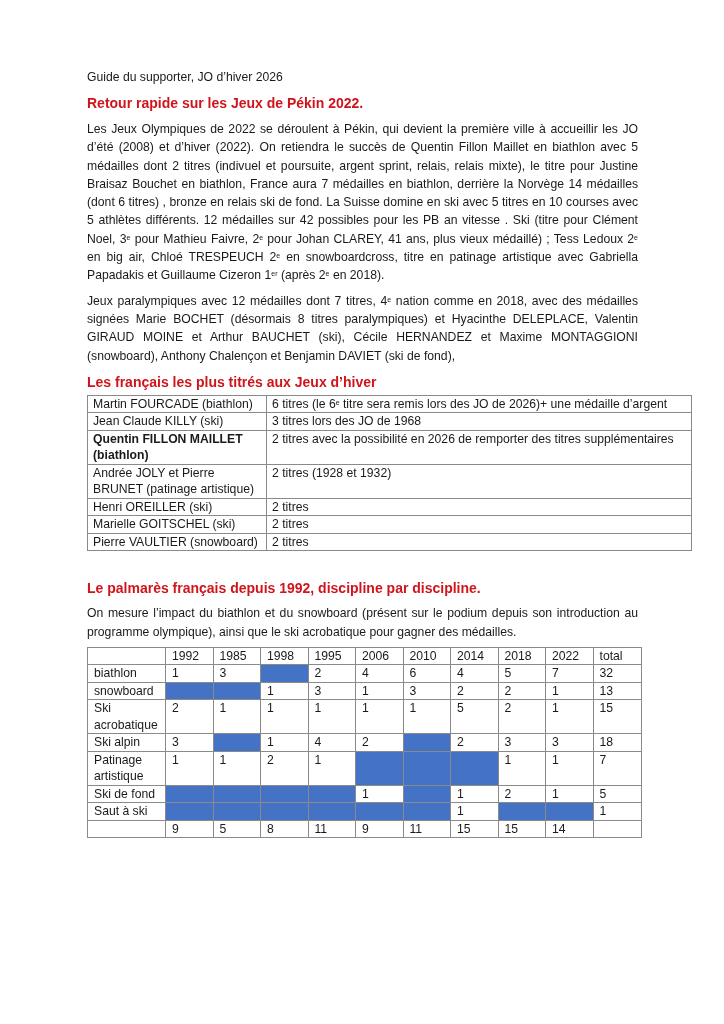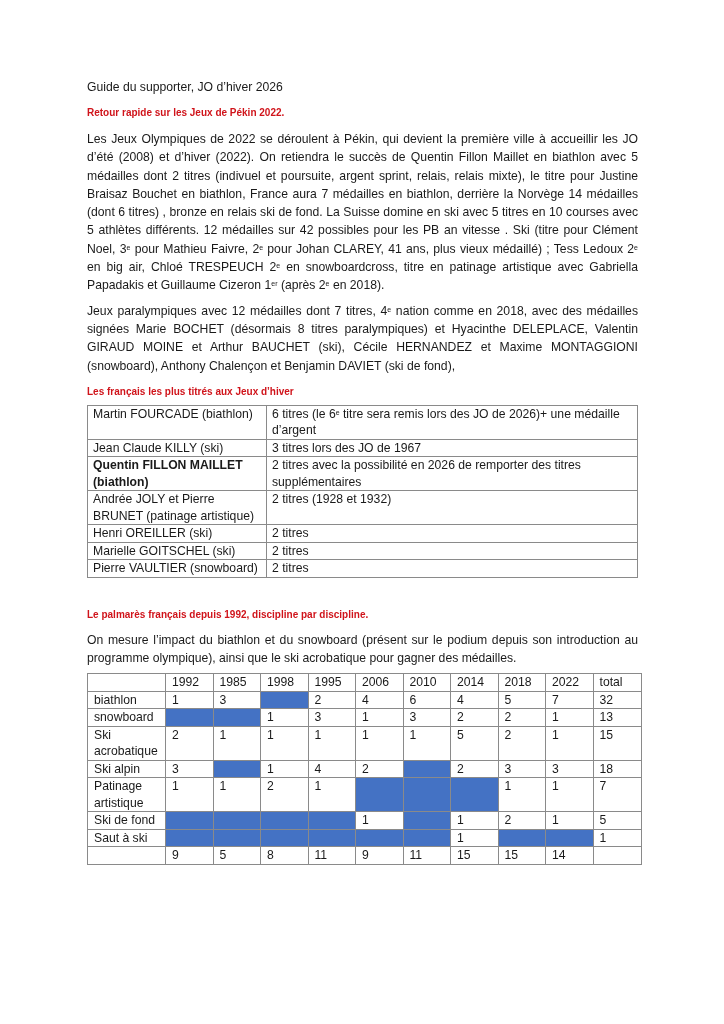--- a/index.html
+++ b/index.html
@@ -1,27 +1,27 @@
 <!DOCTYPE html>
 <html><head>
 <meta charset="utf-8">
 <style>
   html, body { margin: 0; padding: 0; background: #ffffff; }
   body { width: 724px; height: 1024px; position: relative; overflow: hidden;
          font-family: "Liberation Sans", sans-serif; color: #1a1a1a; }
-  .page { position: absolute; left: 87px; top: 78px; width: 551px; }
+  .page { position: absolute; left: 87px; top: 68px; width: 551px; }
   .line { font-size: 12.2px; line-height: 18px; margin: 0; }
   .title { margin-top: 0; }
-  .heading { color: #d0141b; font-weight: bold; font-size: 10px; line-height: 18px; margin: 0; }
+  .heading { color: #d0141b; font-weight: bold; font-size: 14px; line-height: 18px; margin: 0; }
   .para { font-size: 12.2px; line-height: 18.3px; margin: 0; text-align: justify; }
   .mt1 { margin-top: 7px; }
   .mt2 { margin-top: 8px; }
   table { border-collapse: collapse; font-size: 12.2px; line-height: 16.5px; }
   td { border: 1px solid #8a8a8a; padding: 0 5px; vertical-align: top; }
-  .t1 { width: 551px; margin-top: 4px; }
+  .t1 { width: 605px; margin-top: 4px; }
   .t1 td.c1 { width: 168px; }
   .t1 td.c2 { }
   .t1 .bold { font-weight: bold; }
   .t2 { width: 551px; margin-top: 6px; table-layout: fixed; }
   .t2 td { padding: 0 6px; height: 16.5px; }
   .t2 col.first { width: 78px; }
   .t2 col.yr { width: 47.5px; }
   .t2 col.tot { width: 48px; }
   .t2 td.blue { background: #4472c4; }
   sup { font-size: 7px; vertical-align: top; position: relative; top: -1px; }
@@ -41,21 +41,21 @@
   <p class="heading mt2">Les français les plus titrés aux Jeux d’hiver</p>
 
   <table class="t1">
     <tbody id="t1-body">
         <tr>
           <td class="c1">Martin FOURCADE (biathlon)</td>
           <td class="c2"><span>6 titres (le 6</span><sup>e</sup><span> titre sera remis lors des JO de 2026)+ une médaille d’argent</span></td>
         </tr>
         <tr>
           <td class="c1">Jean Claude KILLY (ski)</td>
-          <td class="c2"><span>3 titres lors des JO de 1967</span></td>
+          <td class="c2"><span>3 titres lors des JO de 1968</span></td>
         </tr>
         <tr>
           <td class="c1 bold">Quentin FILLON MAILLET (biathlon)</td>
           <td class="c2"><span>2 titres avec la possibilité en 2026 de remporter des titres supplémentaires</span></td>
         </tr>
         <tr>
           <td class="c1">Andrée JOLY et Pierre BRUNET (patinage artistique)</td>
           <td class="c2"><span>2 titres (1928 et 1932)</span></td>
         </tr>
         <tr>

